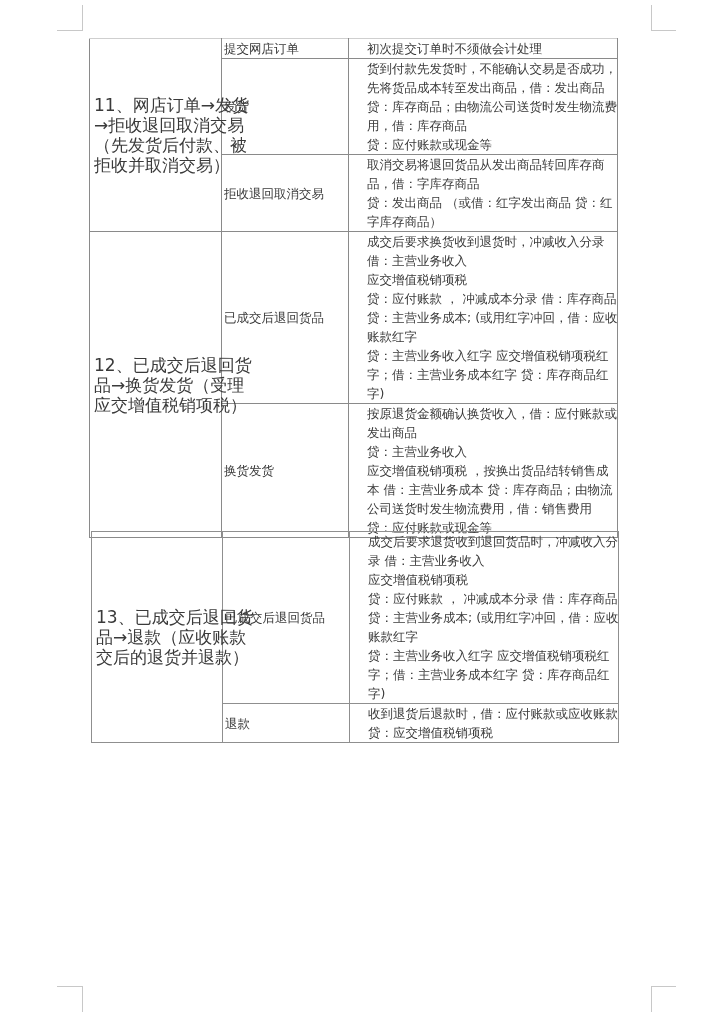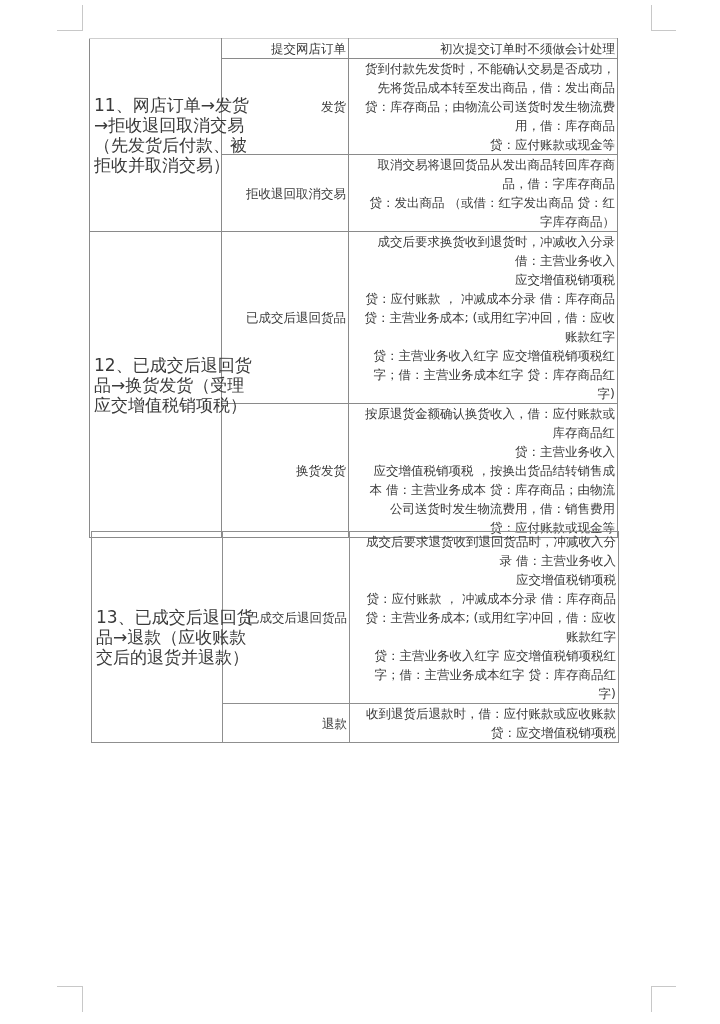--- a/index.html
+++ b/index.html
@@ -9,25 +9,24 @@
     color: #333;
   }
   .corner { position: absolute; background: #c8c8c8; }
   .tbl {
     position: absolute; border-collapse: collapse; table-layout: fixed;
     font-size: 12.5px; line-height: 19px; color: #3a3a3a;
   }
   .tbl td {
     border: 1px solid #8f8f8f; padding: 0 2px; vertical-align: middle;
     word-break: break-all;
-    text-align: right;
   }
   .tbl td.case { text-align: center; padding: 0 4px; font-size: 17px; line-height: 20px; }
   .tbl td.step { padding-left: 2px; }
-  .tbl td.desc { padding-left: 2px; padding-right: 2px; }
+  .tbl td.desc { padding-left: 18px; padding-right: 2px; }
   .line { display: block; white-space: nowrap; }
   #t1 { left: 89px; top: 38px; width: 528px; }
   #t2 { left: 91px; top: 531px; width: 527px; }
   #t1 td { border-color: #8a8a8a; }
   #t1 tr.top td { border-top: 1px solid #cfcfcf; }
 </style>
 </head>
 <body>
 
 <div class="corner" style="left:82px;top:5px;width:1px;height:26px;"></div>
@@ -95,21 +94,21 @@
         <span class="line">账款红字</span>
         <span class="line">贷：主营业务收入红字 应交增值税销项税红</span>
         <span class="line">字；借：主营业务成本红字 贷：库存商品红</span>
         <span class="line">字)</span>
       </td>
     </tr>
     <tr style="height:134px">
       <td class="step">换货发货</td>
       <td class="desc">
         <span class="line">按原退货金额确认换货收入，借：应付账款或</span>
-        <span class="line">库存商品红</span>
+        <span class="line">发出商品</span>
         <span class="line">贷：主营业务收入</span>
         <span class="line">应交增值税销项税 ，按换出货品结转销售成</span>
         <span class="line">本 借：主营业务成本 贷：库存商品；由物流</span>
         <span class="line">公司送货时发生物流费用，借：销售费用</span>
         <span class="line">贷：应付账款或现金等</span>
       </td>
     </tr>
   </tbody>
 </table>
 

